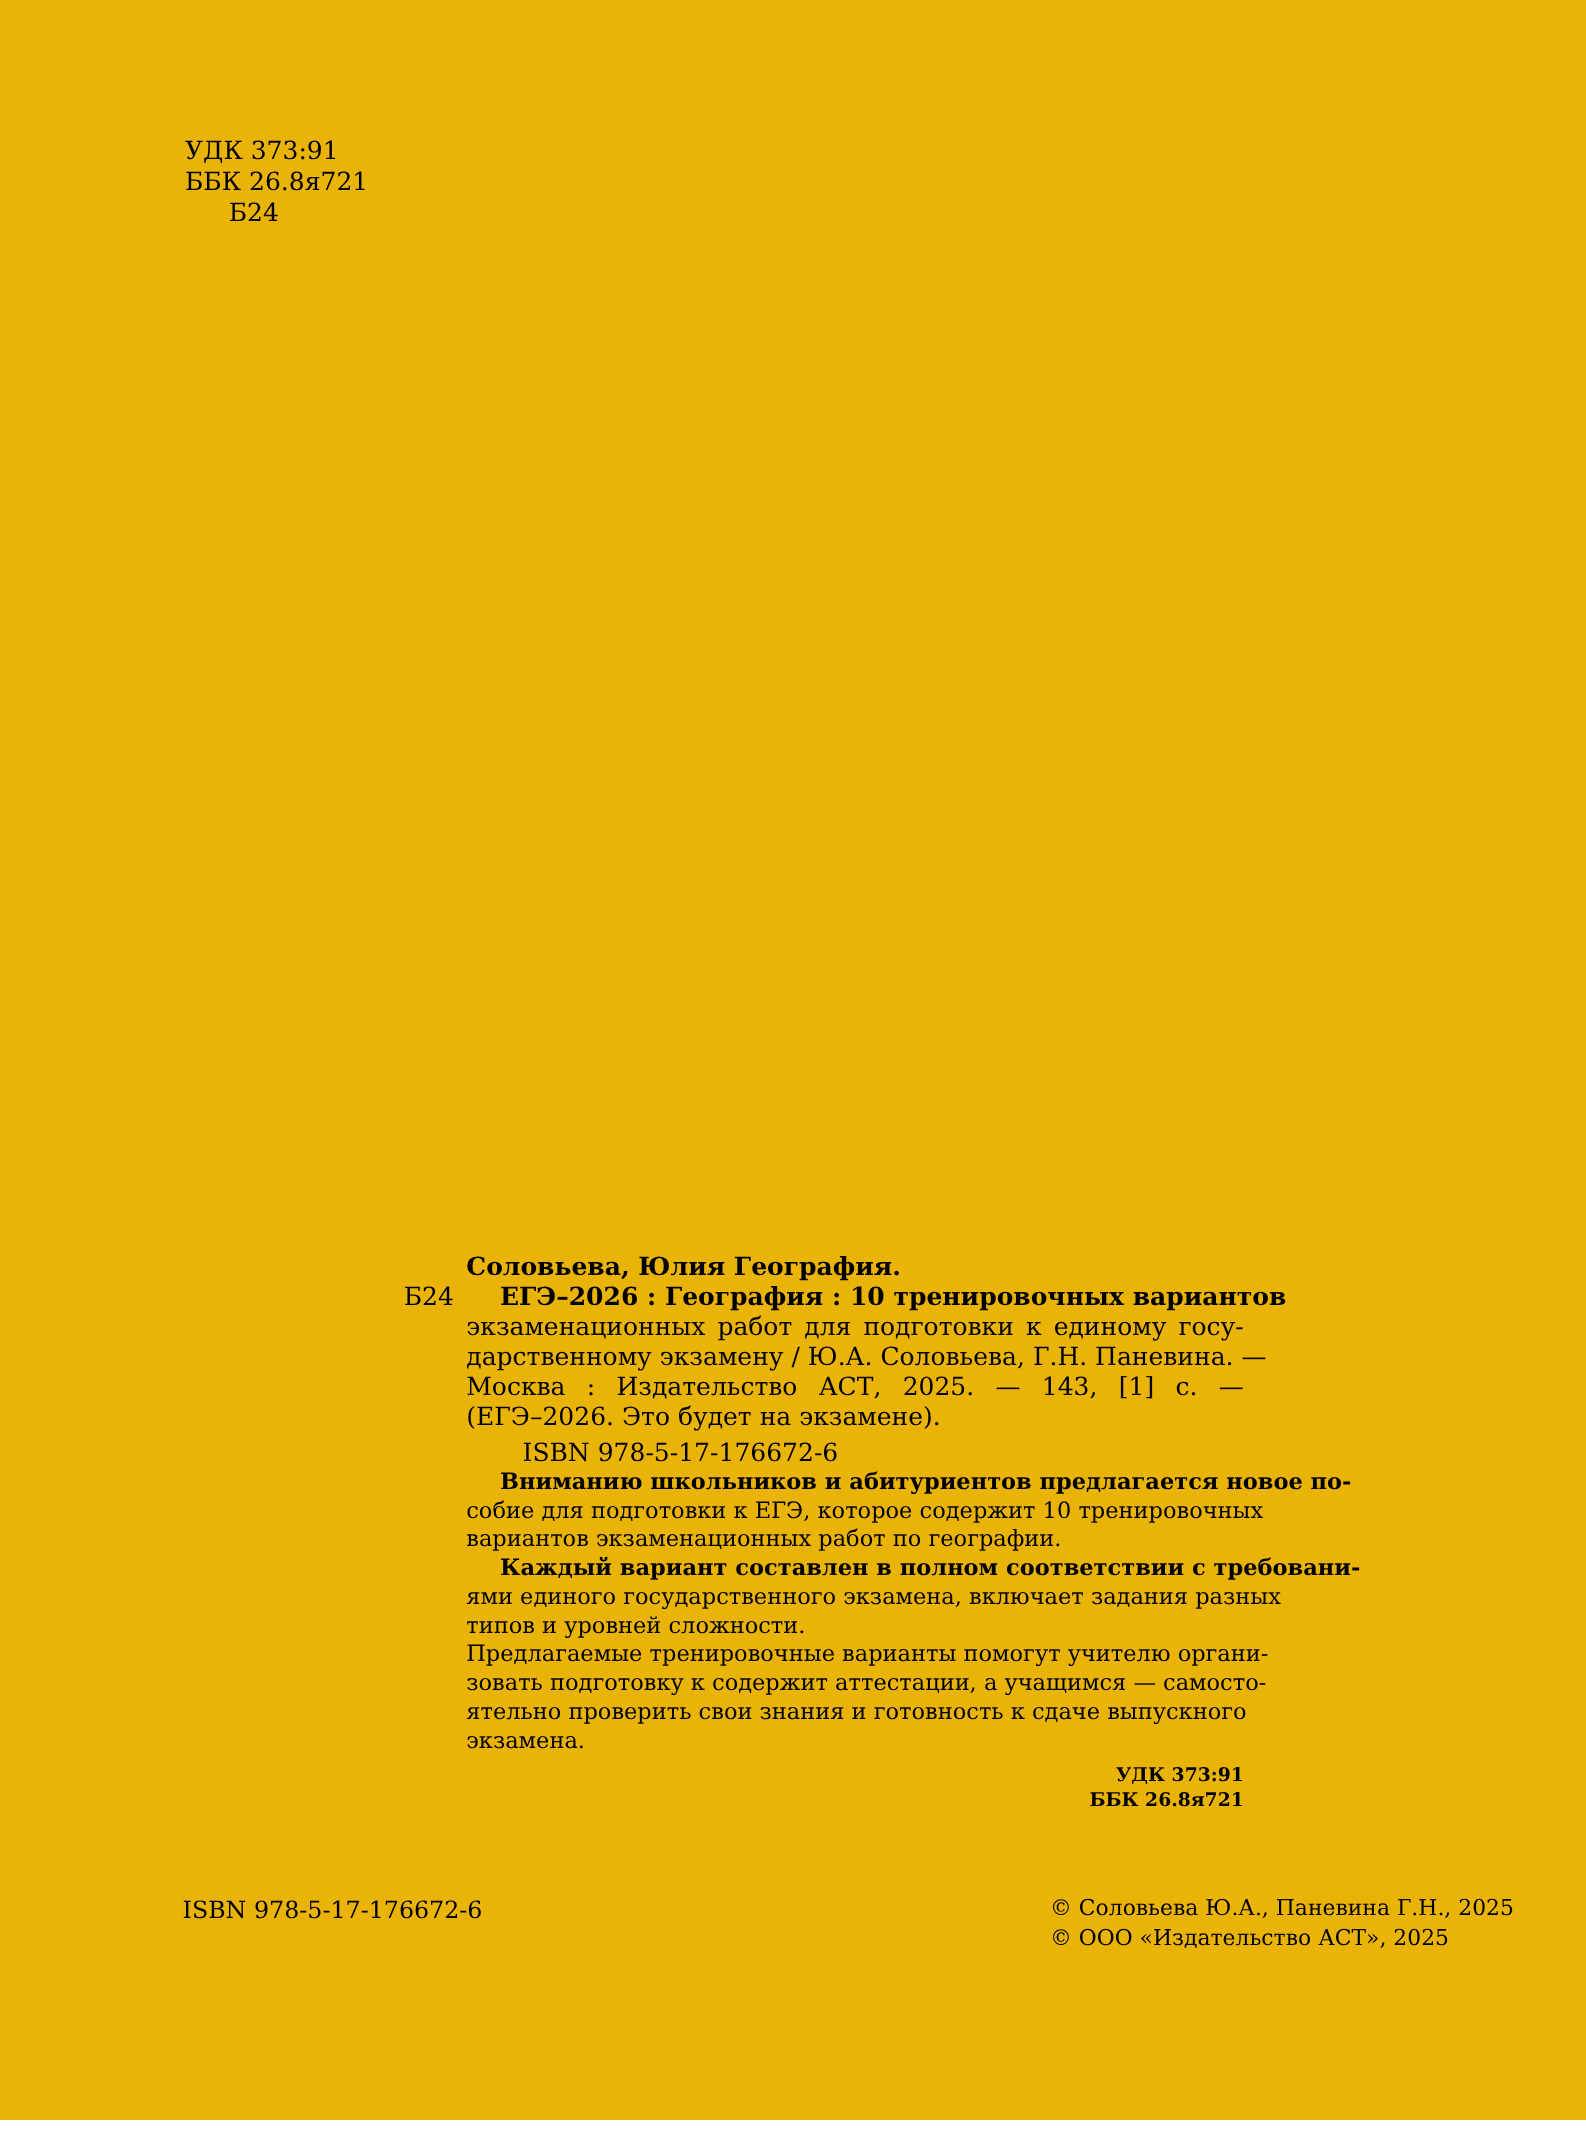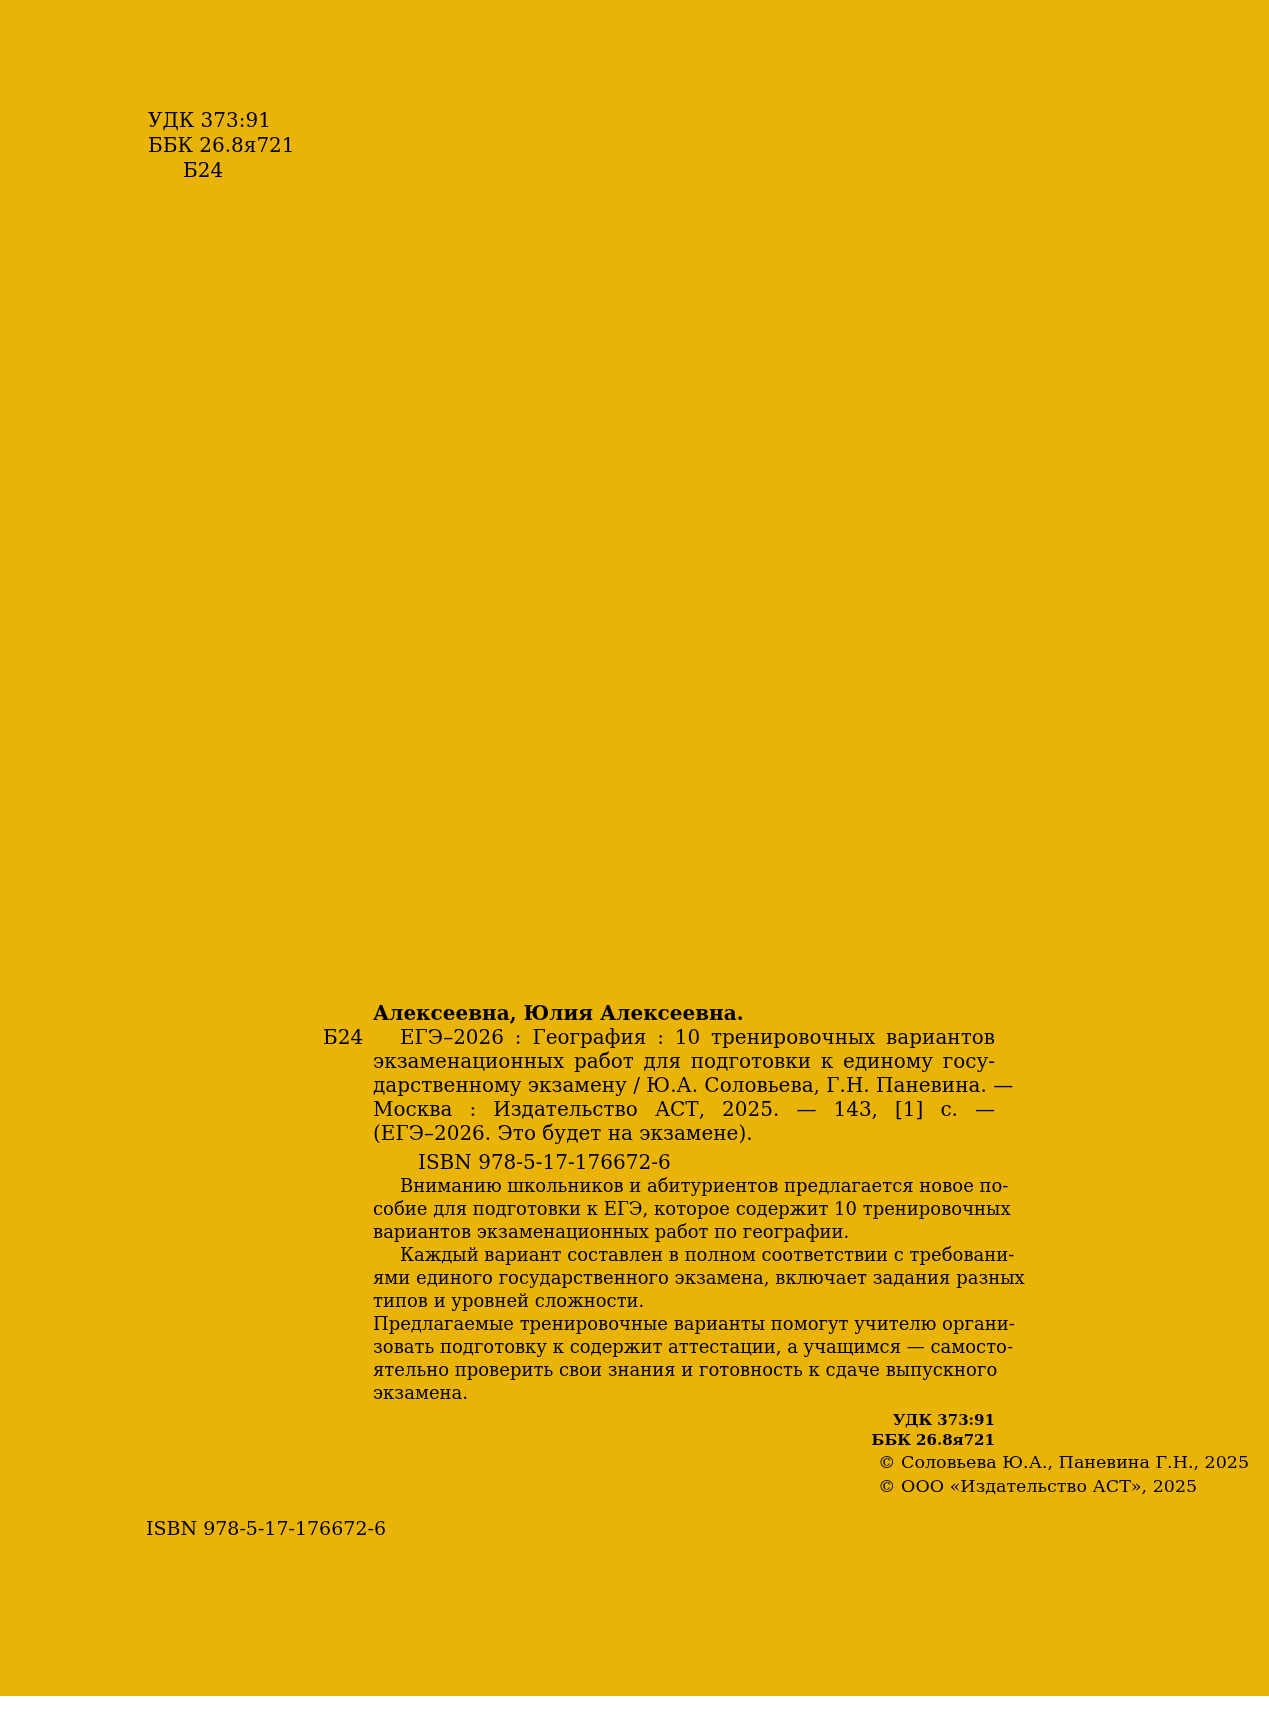--- a/index.html
+++ b/index.html
@@ -51,21 +51,21 @@
   }
   .jline {
     text-align: justify;
     text-align-last: justify;
     text-justify: inter-word;
     white-space: nowrap;
   }
   .jline.last {
     text-align-last: left;
   }
-  .indent { text-indent: 27px; }
+  .indent { text-indent: 27px; font-weight: bold; }
   .isbn-line {
     margin-top: 5px;
     text-indent: 45px;
     white-space: nowrap;
   }
 
   .annotation {
     margin-top: 0;
     font-size: 18px;
     line-height: 23px;
@@ -84,42 +84,41 @@
     position: absolute;
     left: 146px;
     top: 1516px;
     font-size: 19px;
     line-height: 24px;
     white-space: nowrap;
   }
   .copyrights {
     position: absolute;
     left: 840px;
-    top: 1450px;
+    top: 1515px;
     font-size: 17.5px;
     line-height: 24px;
     white-space: nowrap;
-    margin-left: 38px;
   }
 </style>
 </head>
 <body>
 
 <div class="page">
 
   <div class="top-codes">
     <div>УДК 373:91</div>
     <div>ББК 26.8я721</div>
     <div class="auth-sign">Б24</div>
   </div>
 
   <div class="catalog">
     <span class="hang-code">Б24</span>
 
-    <div class="author-line">Алексеевна, Юлия Алексеевна.</div>
+    <div class="author-line">Соловьева, Юлия География.</div>
 
     <div class="jline indent">ЕГЭ–2026 : География : 10 тренировочных вариантов</div>
     <div class="jline">экзаменационных работ для подготовки к единому госу-</div>
     <div class="jline">дарственному экзамену / Ю.А. Соловьева, Г.Н. Паневина. —</div>
     <div class="jline">Москва : Издательство АСТ, 2025. — 143, [1] с. —</div>
     <div class="jline last">(ЕГЭ–2026. Это будет на экзамене).</div>
 
     <div class="isbn-line">ISBN 978-5-17-176672-6</div>
 
     <div class="annotation">

